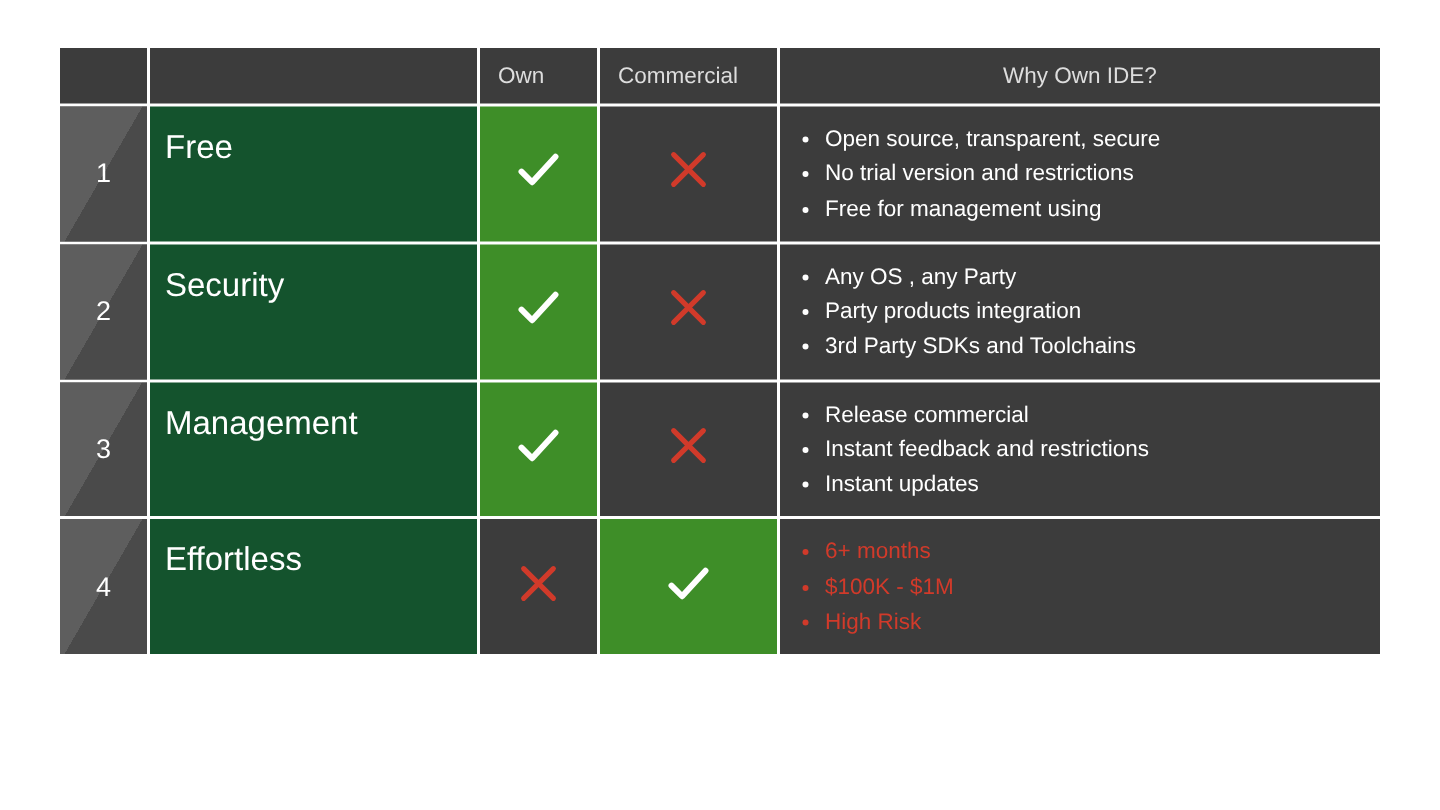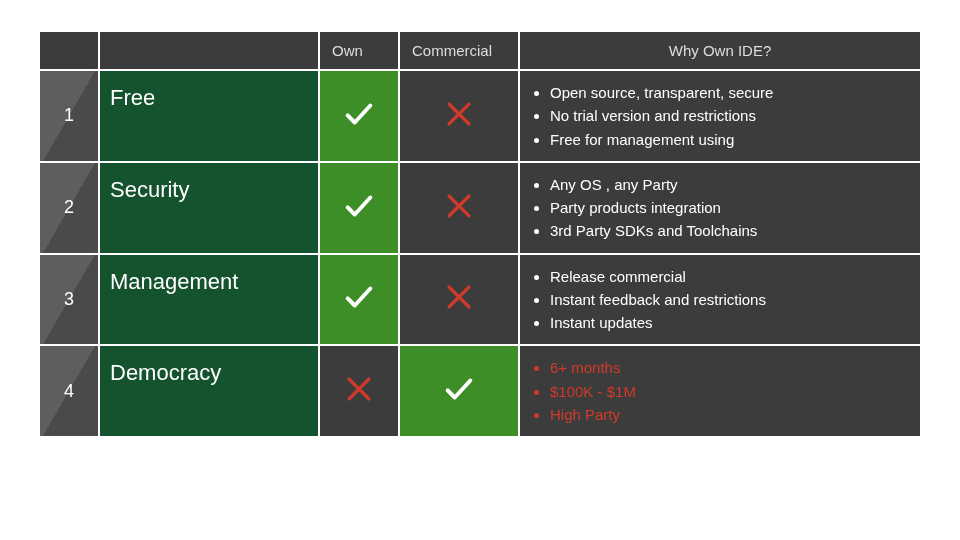--- a/index.html
+++ b/index.html
@@ -97,31 +97,31 @@
           <td class="why-cell ">
             <ul>
               <li>Release commercial</li>
               <li>Instant feedback and restrictions</li>
               <li>Instant updates</li>
             </ul>
           </td>
         </tr>
         <tr>
           <td class="num-cell"><span>4</span></td>
-          <td class="label-cell">Democracy</td>
+          <td class="label-cell">Effortless</td>
           <td class="chk-cell dark"><span class="ck"><svg viewBox="0 0 24 24" fill="none" stroke="#d13a2a" stroke-width="2.4" stroke-linecap="round">
                 <line x1="5" y1="5" x2="19" y2="19"></line>
                 <line x1="19" y1="5" x2="5" y2="19"></line>
               </svg></span></td>
           <td class="chk-cell green"><span class="ck"><svg viewBox="0 0 24 24" fill="none" stroke="#fff" stroke-width="2.8" stroke-linecap="round" stroke-linejoin="round">
                 <polyline points="4 13 9 18 20 6"></polyline>
               </svg></span></td>
           <td class="why-cell red">
             <ul>
               <li>6+ months</li>
               <li>$100K - $1M</li>
-              <li>High Party</li>
+              <li>High Risk</li>
             </ul>
           </td>
         </tr>
       </tbody>
   </table>
 </div>
 
 </body></html>

